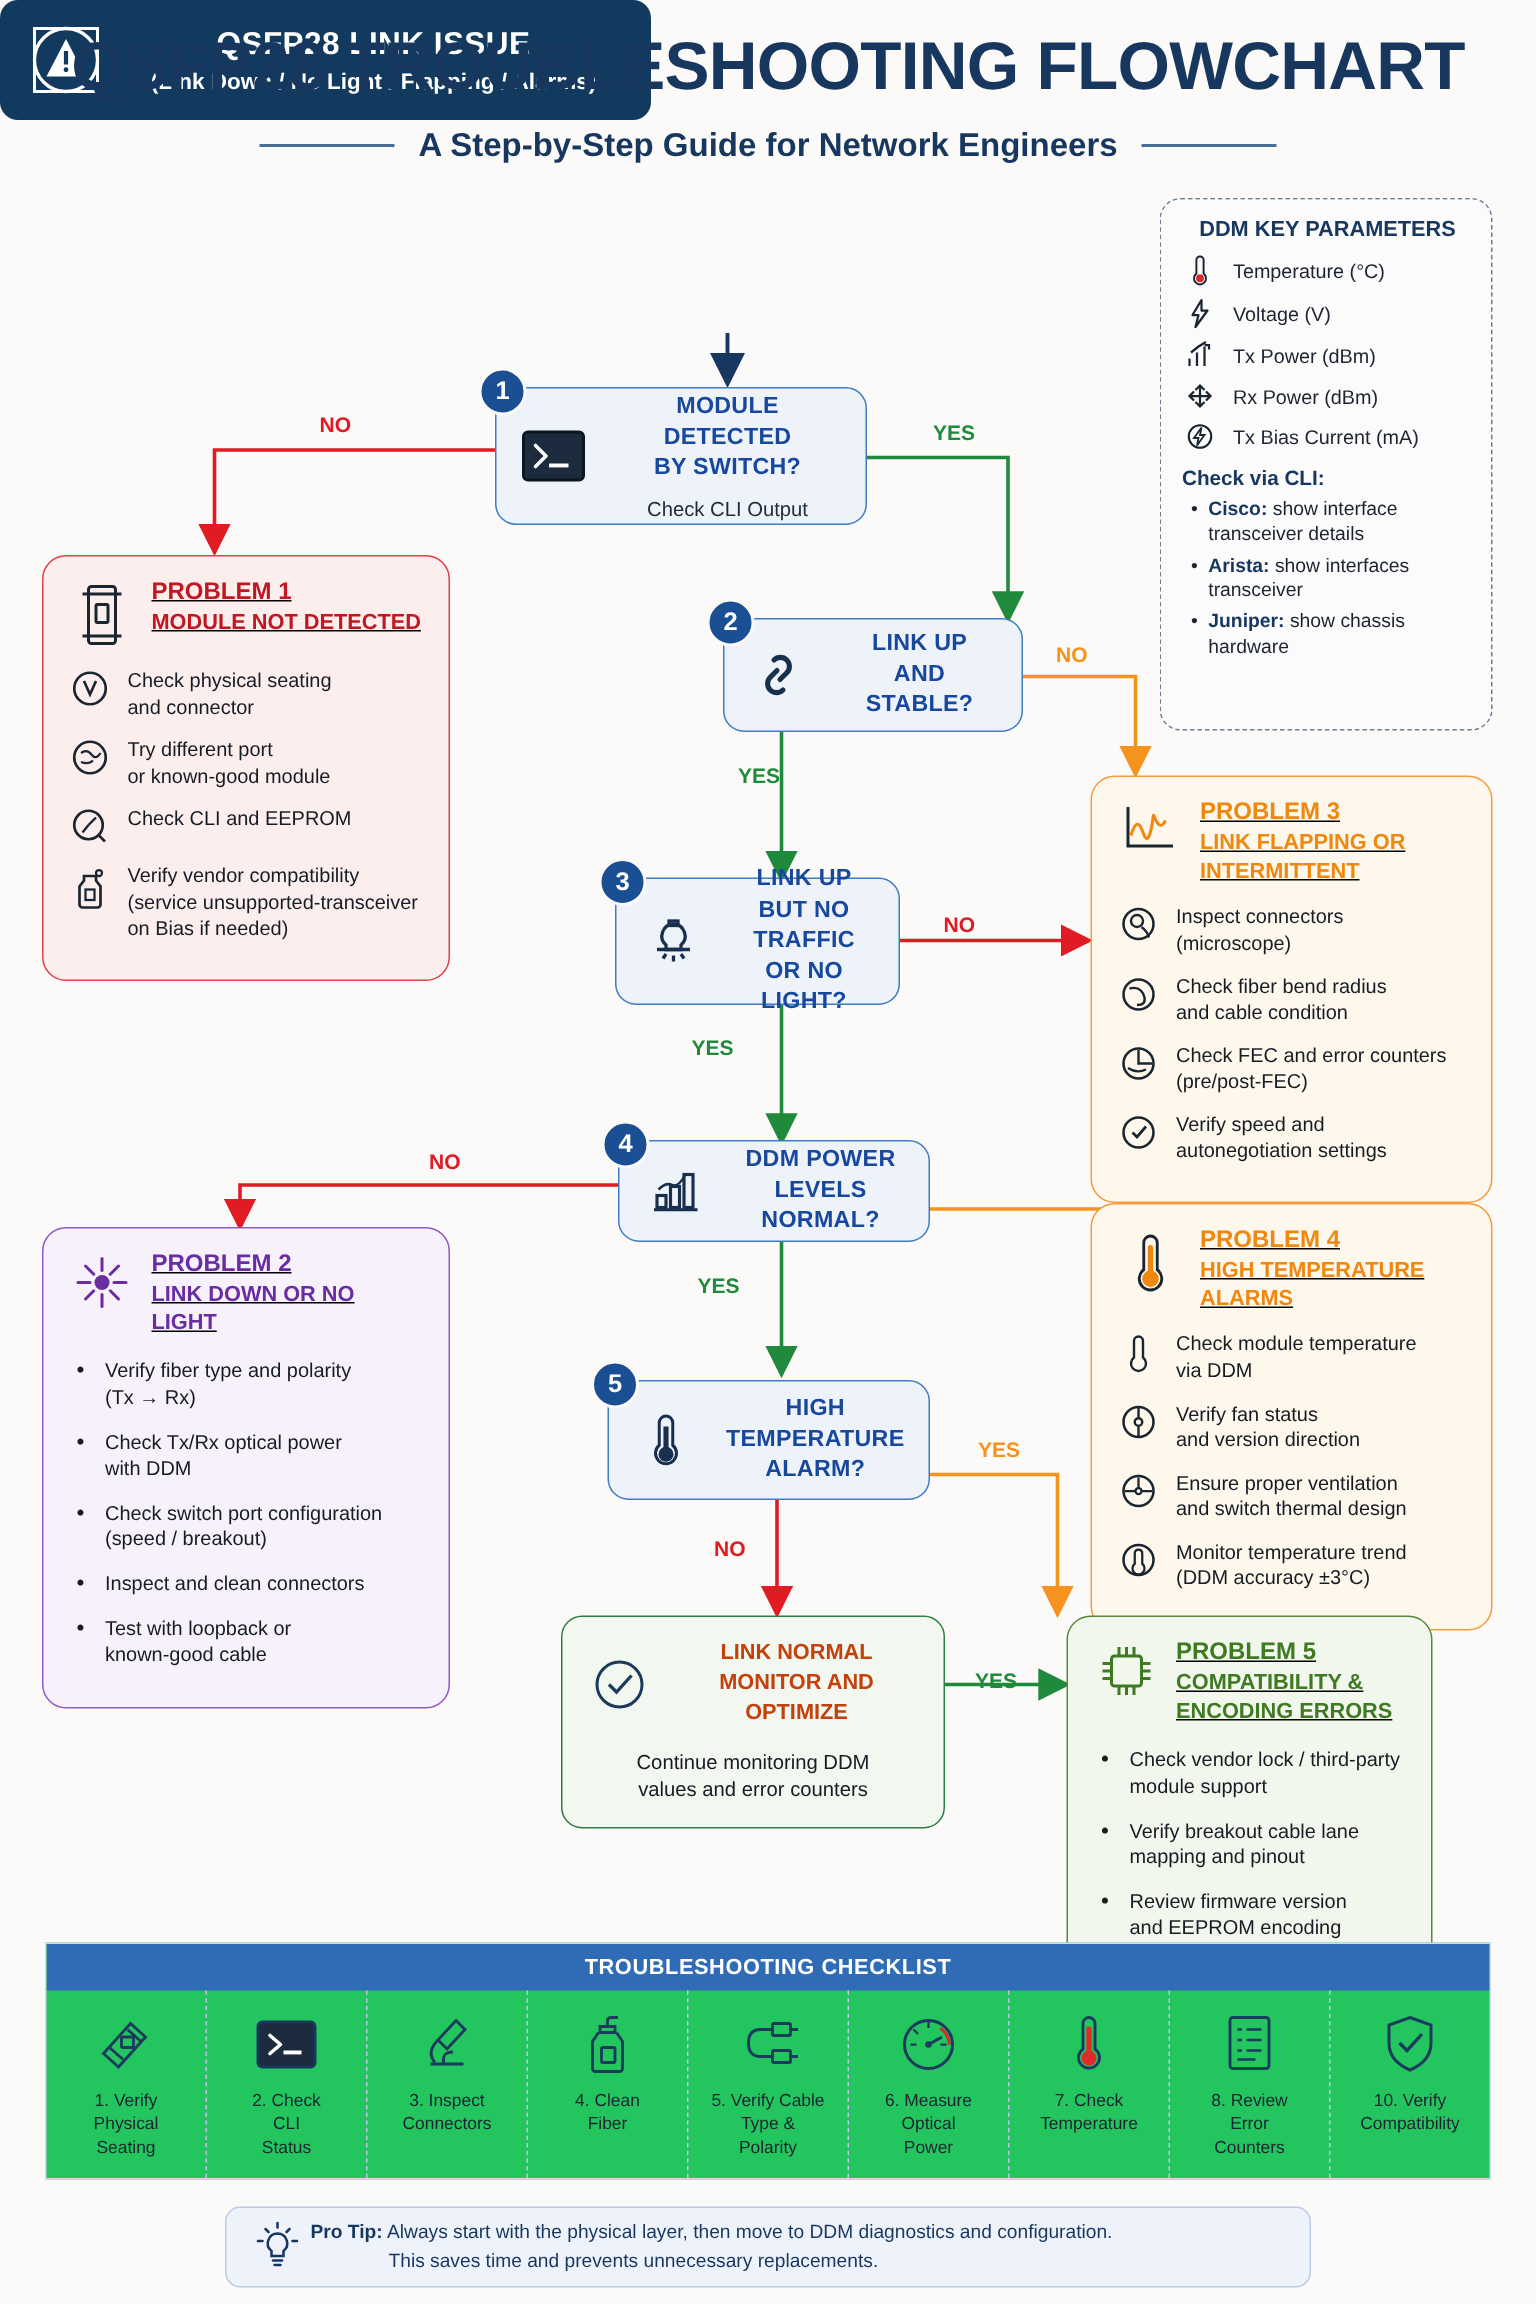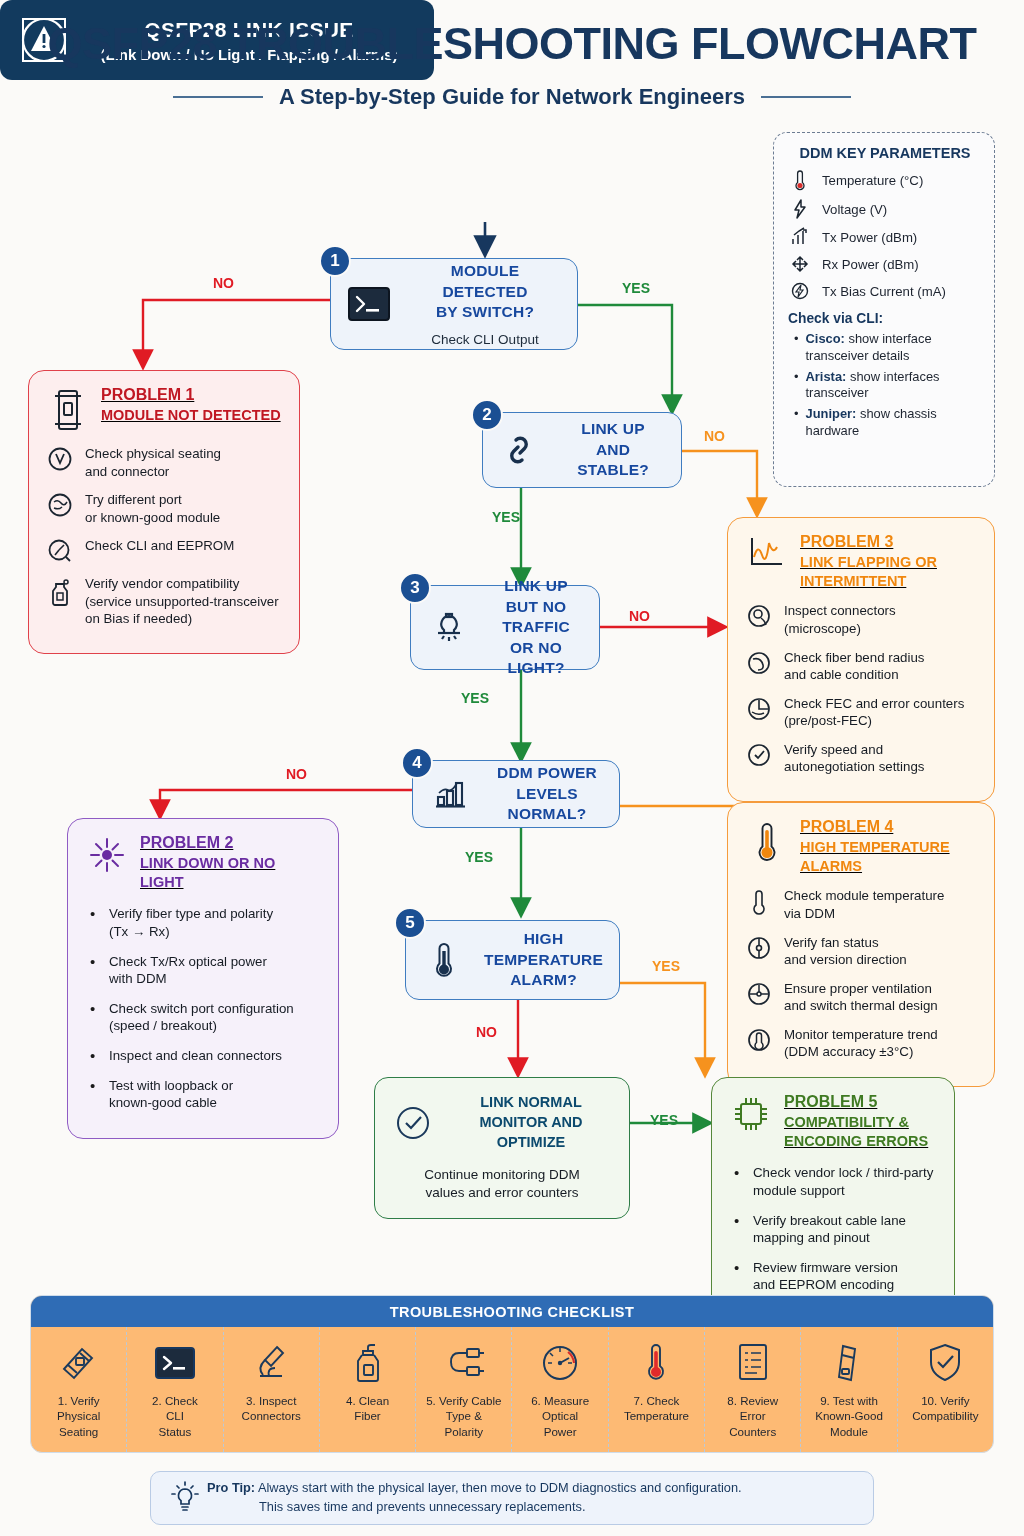--- a/index.html
+++ b/index.html
@@ -70,38 +70,38 @@
   .panel ul { list-style: none; padding: 8px 14px 14px 16px; }
   .panel li { display: flex; gap: 10px; margin-bottom: 11px; }
   .panel li .li-ic { width: 30px; flex:none; display:flex; align-items:flex-start; justify-content:center; padding-top:1px;}
   .panel li .li-tx { font-size: 13.3px; color: #161c24; line-height: 1.32; }
   .panel ul.bullets { padding: 10px 16px 14px 22px; }
   .panel ul.bullets li { gap: 9px; margin-bottom: 12px; }
   .panel ul.bullets li .dot { width:10px; flex:none; color:#1b1b1b; font-size:15px; line-height:1.2;}
 
   .p1 { left: 28px; top: 370px; width: 272px; background: #fdeeee; border: 1.5px solid #e0414a; }
   .p1 .pnum, .p1 .pname { color: #c01722; }
-  .p2 { left: 28px; top: 818px; width: 272px; background: #f6f1fa; border: 1.5px solid #8f5bc4; margin-left: 39px; }
+  .p2 { left: 28px; top: 818px; width: 272px; background: #f6f1fa; border: 1.5px solid #8f5bc4; }
   .p2 .pnum, .p2 .pname { color: #6a2da1; }
   .p3 { left: 727px; top: 517px; width: 268px; background: #fef7ec; border: 1.5px solid #f59b3c; }
   .p3 .pnum, .p3 .pname { color: #f0870f; }
   .p4 { left: 727px; top: 802px; width: 268px; background: #fef7ec; border: 1.5px solid #f59b3c; }
   .p4 .pnum, .p4 .pname { color: #f0870f; }
   .p5 { left: 711px; top: 1077px; width: 244px; background: #f2f7ed; border: 1.5px solid #55883a; }
   .p5 .pnum, .p5 .pname { color: #3f7a22; }
 
   
   .normal {
     left: 374px; top: 1077px; width: 256px; height: 142px;
     background: #f2f8ef; border: 1.5px solid #2e7d47; border-radius: 14px;
     display: flex; flex-direction: column; justify-content: center;
   }
   .normal .row1 { display: flex; align-items: center; gap: 6px; padding: 0 12px; }
   .normal .row1 .ic { width: 52px; flex:none; display:flex; justify-content:center;}
-  .normal .row1 .tt { flex:1; text-align:center; color: #0c4a6e; font-weight: bold; font-size: 14.5px; line-height: 1.35;}
+  .normal .row1 .tt { flex:1; text-align:center; color: #c2410c; font-weight: bold; font-size: 14.5px; line-height: 1.35;}
   .normal .sub { text-align:center; font-size: 13.5px; color:#161c24; margin-top: 14px; line-height:1.35; padding: 0 14px;}
 
   
   .ddm {
     position: absolute; left: 773px; top: 132px; width: 222px; height: 355px;
     border: 1.8px dashed #6c7c93; border-radius: 14px;
     background: #fbfbfc; padding: 12px 12px 10px 14px;
   }
   .ddm h4 { color:#17375e; font-size: 14.5px; font-weight:bold; text-align:center; margin-bottom: 8px;}
   .ddm .krow { display:flex; align-items:center; gap: 10px; margin-bottom: 7px;}
@@ -109,21 +109,21 @@
   .ddm .krow .kt { font-size: 13.2px; color:#1d2430;}
   .ddm .cli { color:#17375e; font-size:13.8px; font-weight:bold; margin-top:10px; margin-bottom:5px;}
   .ddm ul { list-style:none; padding-left: 6px;}
   .ddm ul li { display:flex; gap:7px; margin-bottom:4px; font-size:12.9px; color:#1d2430; line-height:1.3;}
   .ddm ul li .d { flex:none; }
   .ddm b { color:#17375e; }
 
   
   .checklist {
     position: absolute; left: 30px; top: 1295px; width: 964px; height: 158px;
-    border: 1.5px solid #cfdcea; border-radius: 12px; background:#fdba74; overflow:hidden;
+    border: 1.5px solid #cfdcea; border-radius: 0; background:#22c55e; overflow:hidden;
   }
   .cl-head {
     height: 31px; background:#2f6cb5; color:#fff;
     font-size:14.5px; font-weight:bold; letter-spacing:.4px;
     display:flex; align-items:center; justify-content:center;
   }
   .cl-body { display:flex; height: 125px; }
   .cl-item { flex: 1; display:flex; flex-direction:column; align-items:center;
              justify-content:flex-start; padding-top: 10px;
              border-right: 1.5px dashed #b9c9da; }
@@ -818,32 +818,20 @@
                 <line x1="16" y1="19" x2="26" y2="19"></line>
                 <line x1="10" y1="26" x2="13" y2="26"></line>
                 <line x1="16" y1="26" x2="26" y2="26"></line>
                 <line x1="10" y1="32" x2="22" y2="32"></line>
               </g>
             </svg>
         </span>
         <span class="clab"><span>8. Review</span><br><span>Error</span><br><span>Counters</span></span>
       </div>
 
-      <div class="cl-item">
-        <span class="cic">
-          <svg width="36" height="44" viewBox="0 0 36 44">
-              <g fill="none" stroke="#1b3a5c" stroke-width="1.9">
-                <path d="M12 5 l12 3 l-4 31 l-12 -3 z"></path>
-                <path d="M11 14 l12 3"></path>
-                <rect x="11" y="28" width="7" height="5" rx="1"></rect>
-              </g>
-            </svg>
-        </span>
-        <span class="clab"><span>9. Test with</span><br><span>Known-Good</span><br><span>Module</span></span>
-      </div>
 
       <div class="cl-item">
         <span class="cic">
           <svg width="40" height="44" viewBox="0 0 40 44">
               <path d="M20 4 L34 9 v12 q0 12 -14 18 Q6 33 6 21 V9 z" fill="none" stroke="#1b3a5c" stroke-width="2"></path>
               <path d="M13 21 l5 5 l10 -11" fill="none" stroke="#1b3a5c" stroke-width="2.2"></path>
             </svg>
         </span>
         <span class="clab"><span>10. Verify</span><br><span>Compatibility</span></span>
       </div>

